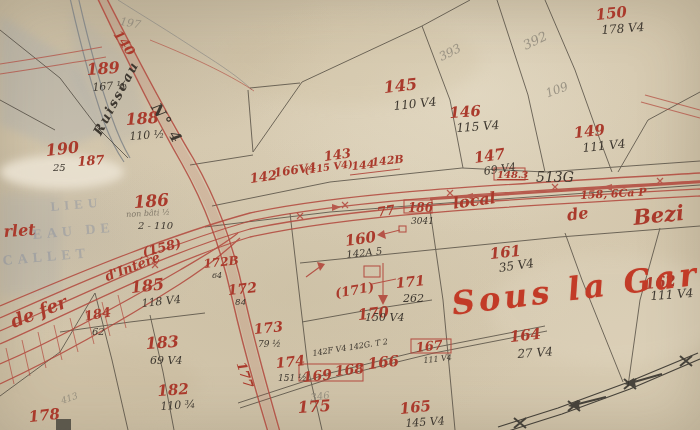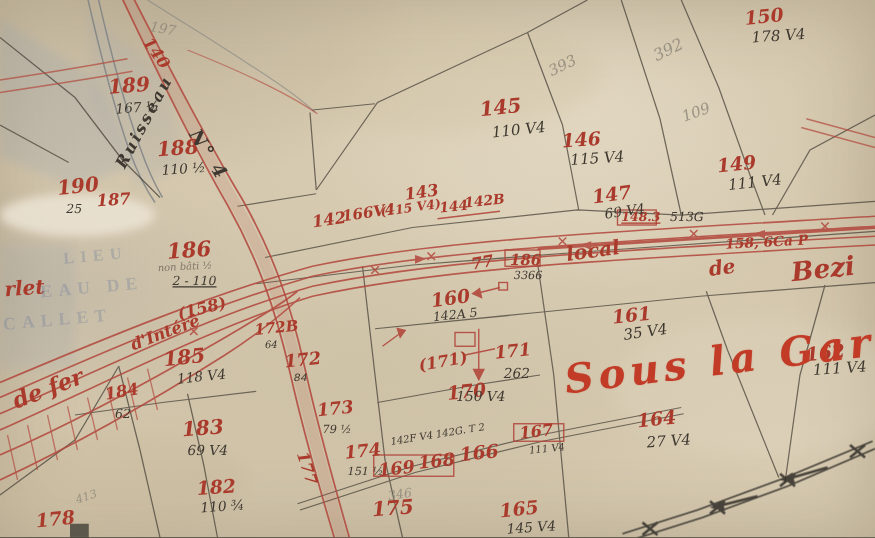--- a/index.html
+++ b/index.html
@@ -166,21 +166,21 @@
   <div class="labels">
       <span class="lbl c-red" style="left: 86px; top: 62px; font-size: 16px; transform: rotate(-4deg);">189</span>
       <span class="lbl c-black" style="left: 92px; top: 82px; font-size: 11px; transform: rotate(-4deg);">167 ½</span>
       <span class="lbl c-red" style="left: 125px; top: 112px; font-size: 16px; transform: rotate(-4deg);">188</span>
       <span class="lbl c-black" style="left: 129px; top: 131px; font-size: 11px; transform: rotate(-4deg);">110 ½</span>
       <span class="lbl c-red" style="left: 45px; top: 143px; font-size: 16px; transform: rotate(-6deg);">190</span>
       <span class="lbl c-black" style="left: 53px; top: 163px; font-size: 10px;">25</span>
       <span class="lbl c-red" style="left: 77px; top: 155px; font-size: 13px; transform: rotate(-4deg);">187</span>
       <span class="lbl c-red" style="left: 133px; top: 194px; font-size: 17px; transform: rotate(-4deg);">186</span>
       <span class="lbl c-blackfaint" style="left: 126px; top: 211px; font-size: 8px; transform: rotate(-3deg);">non bâti ½</span>
-      <span class="lbl c-black" style="left: 138px; top: 221px; font-size: 10px; text-decoration: underline;">2 - 110</span>
+      <span class="lbl c-black" style="left: 138px; top: 221px; font-size: 10px;">2 - 110</span>
       <span class="lbl c-red" style="left: 130px; top: 280px; font-size: 16px; transform: rotate(-6deg);">185</span>
       <span class="lbl c-black" style="left: 141px; top: 298px; font-size: 11px; transform: rotate(-6deg);">118 V4</span>
       <span class="lbl c-red" style="left: 83px; top: 310px; font-size: 13px; transform: rotate(-10deg);">184</span>
       <span class="lbl c-black" style="left: 92px; top: 327px; font-size: 10px;">62</span>
       <span class="lbl c-red" style="left: 145px; top: 336px; font-size: 16px; transform: rotate(-4deg);">183</span>
       <span class="lbl c-black" style="left: 150px; top: 355px; font-size: 11px;">69 V4</span>
       <span class="lbl c-red" style="left: 157px; top: 384px; font-size: 15px; transform: rotate(-4deg);">182</span>
       <span class="lbl c-black" style="left: 160px; top: 401px; font-size: 11px; transform: rotate(-4deg);">110 ¾</span>
       <span class="lbl c-red" style="left: 28px; top: 410px; font-size: 15px; transform: rotate(-6deg);">178</span>
       <span class="lbl c-pencil" style="left: 60px; top: 397px; font-size: 9px; transform: rotate(-18deg);">413</span>
@@ -210,24 +210,24 @@
       <span class="lbl c-black" style="left: 405px; top: 418px; font-size: 11px; transform: rotate(-4deg);">145 V4</span>
       <span class="lbl c-red" style="left: 509px; top: 330px; font-size: 15px; transform: rotate(-6deg);">164</span>
       <span class="lbl c-black" style="left: 517px; top: 348px; font-size: 12px; transform: rotate(-4deg);">27 V4</span>
       <span class="lbl c-red" style="left: 644px; top: 277px; font-size: 15px; transform: rotate(-6deg);">162</span>
       <span class="lbl c-black" style="left: 650px; top: 290px; font-size: 12px; transform: rotate(-4deg);">111 V4</span>
       <span class="lbl c-red" style="left: 489px; top: 247px; font-size: 15px; transform: rotate(-6deg);">161</span>
       <span class="lbl c-black" style="left: 498px; top: 262px; font-size: 12px; transform: rotate(-8deg);">35 V4</span>
       <span class="lbl c-red" style="left: 344px; top: 234px; font-size: 15px; transform: rotate(-8deg);">160</span>
       <span class="lbl c-black" style="left: 346px; top: 250px; font-size: 10px; transform: rotate(-6deg);">142A 5</span>
       <span class="lbl c-red" style="left: 408px; top: 202px; font-size: 12px;">186</span>
-      <span class="lbl c-black" style="left: 411px; top: 217px; font-size: 9px;">3366</span>
+      <span class="lbl c-black" style="left: 411px; top: 217px; font-size: 9px;">3041</span>
       <span class="lbl c-red" style="left: 376px; top: 206px; font-size: 13px; transform: rotate(-10deg);">77</span>
       <span class="lbl c-red" style="left: 497px; top: 170px; font-size: 10px; text-decoration: underline;">148.3</span>
-      <span class="lbl c-black" style="left: 536px; top: 170px; font-size: 10px;">513G</span>
+      <span class="lbl c-black" style="left: 536px; top: 170px; font-size: 14px;">513G</span>
       <span class="lbl c-red" style="left: 580px; top: 190px; font-size: 11px; transform: rotate(-3deg);">158, 6Ca P</span>
       <span class="lbl c-red" style="left: 473px; top: 151px; font-size: 15px; transform: rotate(-8deg);">147</span>
       <span class="lbl c-black" style="left: 483px; top: 166px; font-size: 11px; transform: rotate(-8deg);">69 V4</span>
       <span class="lbl c-red" style="left: 449px; top: 106px; font-size: 15px; transform: rotate(-4deg);">146</span>
       <span class="lbl c-black" style="left: 456px; top: 122px; font-size: 12px; transform: rotate(-4deg);">115 V4</span>
       <span class="lbl c-red" style="left: 383px; top: 80px; font-size: 16px; transform: rotate(-6deg);">145</span>
       <span class="lbl c-black" style="left: 393px; top: 100px; font-size: 12px; transform: rotate(-6deg);">110 V4</span>
       <span class="lbl c-red" style="left: 573px; top: 126px; font-size: 15px; transform: rotate(-6deg);">149</span>
       <span class="lbl c-black" style="left: 582px; top: 142px; font-size: 12px; transform: rotate(-6deg);">111 V4</span>
       <span class="lbl c-red" style="left: 595px; top: 8px; font-size: 15px; transform: rotate(-6deg);">150</span>

